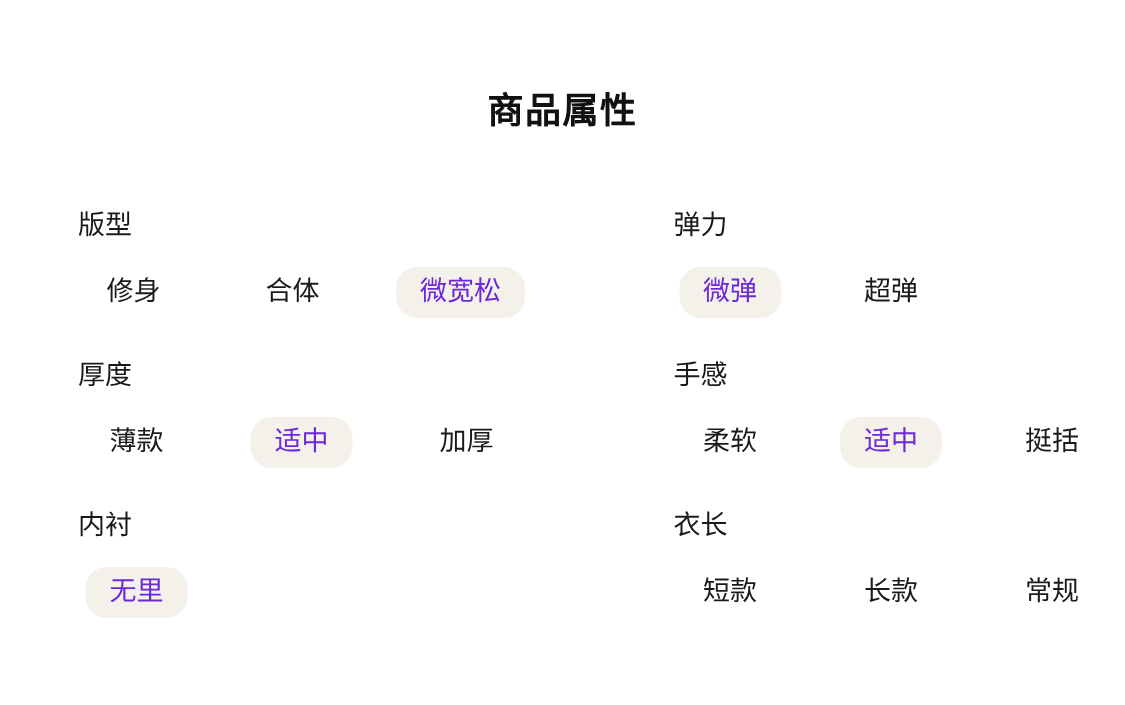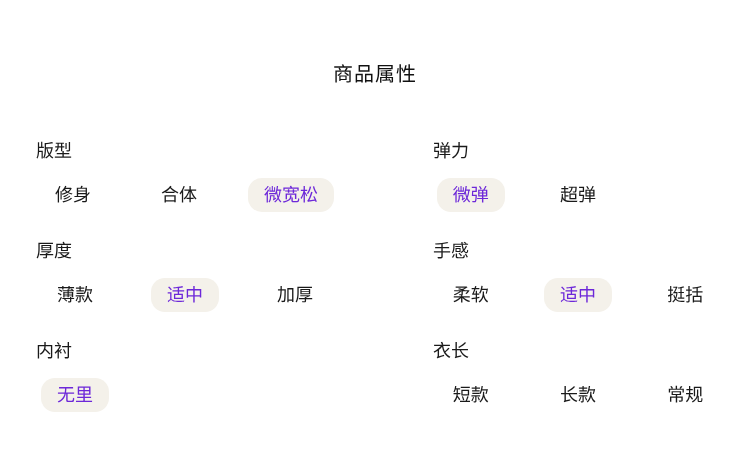--- a/index.html
+++ b/index.html
@@ -22,31 +22,31 @@
     height: 470px;
     box-sizing: border-box;
   }
 
   .panel-title {
     position: absolute;
     top: 60px;
     left: 0;
     width: 750px;
     text-align: center;
-    font-size: 20px;
-    font-weight: normal;
+    font-size: 24px;
+    font-weight: bold;
     letter-spacing: 1px;
     color: #111111;
     line-height: 28px;
   }
 
   .attr-grid {
     position: absolute;
     top: 138px;
-    left: 0;
+    left: 16px;
     width: 604px;
     display: grid;
     grid-template-columns: 375px 375px;
     grid-auto-rows: 100px;
   }
 
   .attr-group {
     box-sizing: border-box;
     padding-left: 36px;
     padding-right: 10px;

